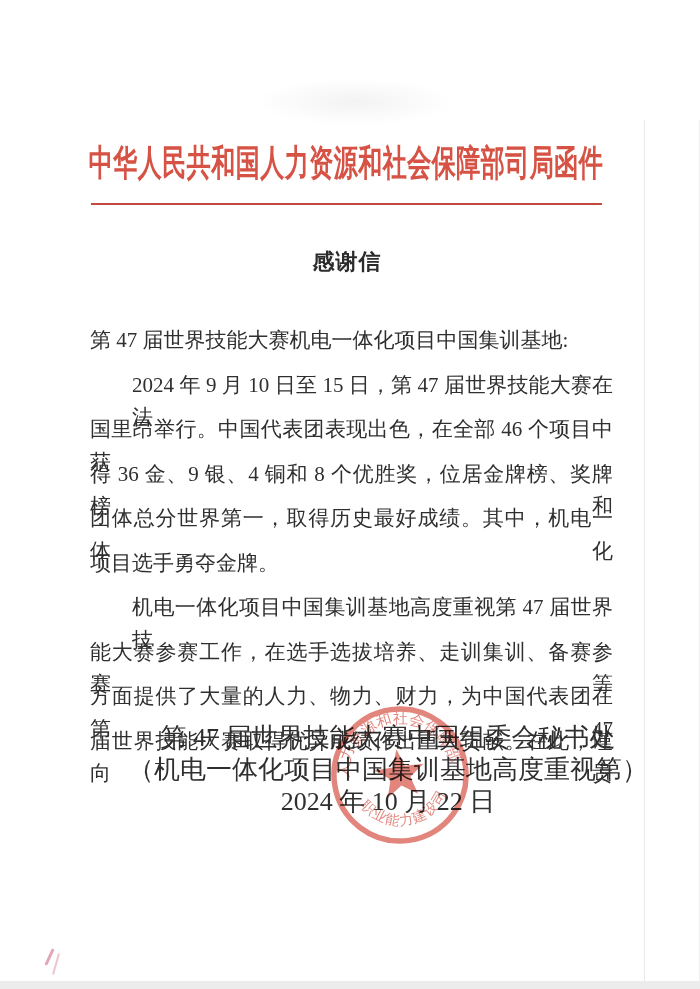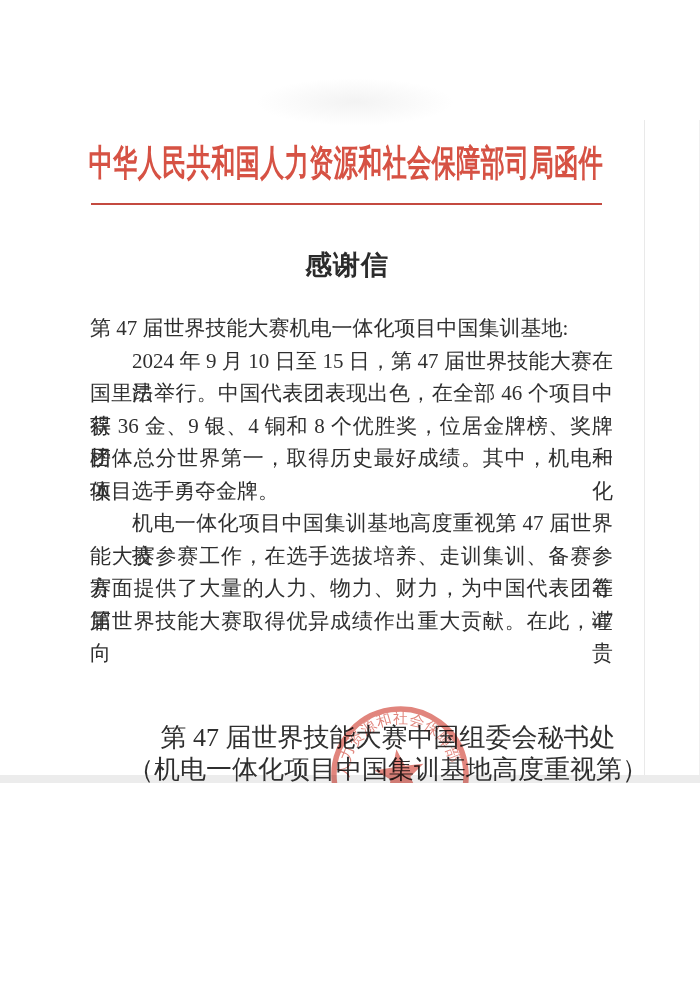--- a/index.html
+++ b/index.html
@@ -3,21 +3,21 @@
 <meta charset="utf-8">
 <style>
   html, body {
     margin: 0;
     padding: 0;
     background: #ffffff;
   }
   .page {
     position: relative;
     width: 700px;
-    height: 783px;
+    height: 989px;
     background: #ffffff;
     overflow: hidden;
     font-family: "Liberation Serif", "DejaVu Serif", serif;
   }
 
   
   .crease-line {
     position: absolute;
     left: 644px;
     top: 120px;
@@ -94,39 +94,40 @@
     background: #c44a40;
   }
 
   
   .letter-title {
     position: absolute;
     left: 0;
     right: 6px;
     top: 247px;
     text-align: center;
-    font-size: 27px;
+    font-size: 22px;
     font-weight: bold;
     letter-spacing: 1px;
     color: #2b2b2b;
   }
 
   
   .letter-body {
     position: absolute;
     left: 90px;
     top: 312px;
     width: 523px;
     font-size: 21px;
     line-height: 32.5px;
     color: #2f2f2f;
   }
   .body-line {
     height: 32.5px;
     white-space: nowrap;
+    margin-top: 12px;
   }
   .body-line.fill {
     white-space: normal;
     text-align: justify;
     text-align-last: justify;
   }
   .body-line.indent {
     padding-left: 42px;
   }
   .body-line.indent.fill {

